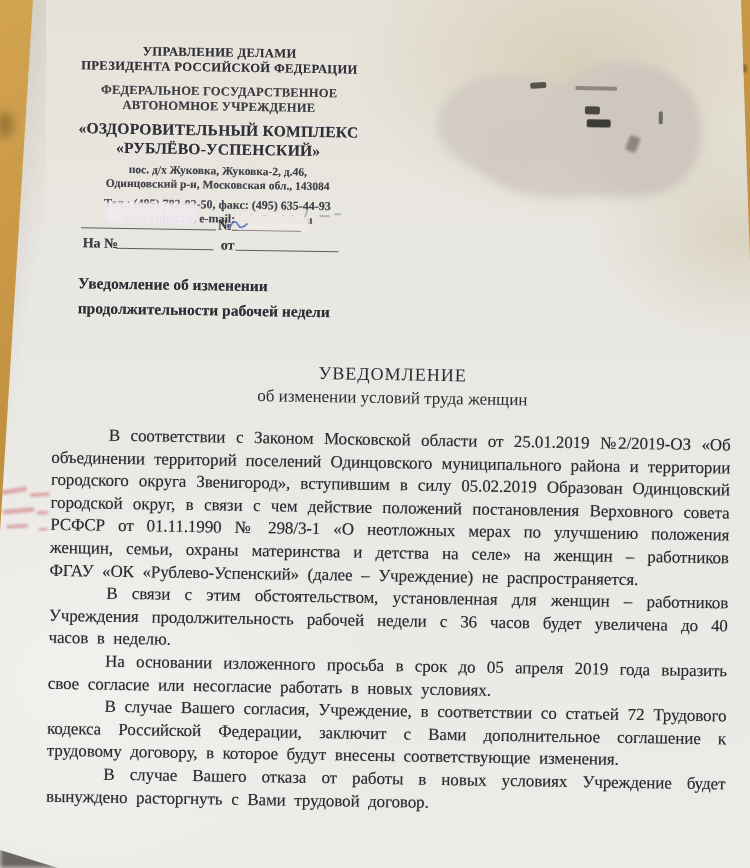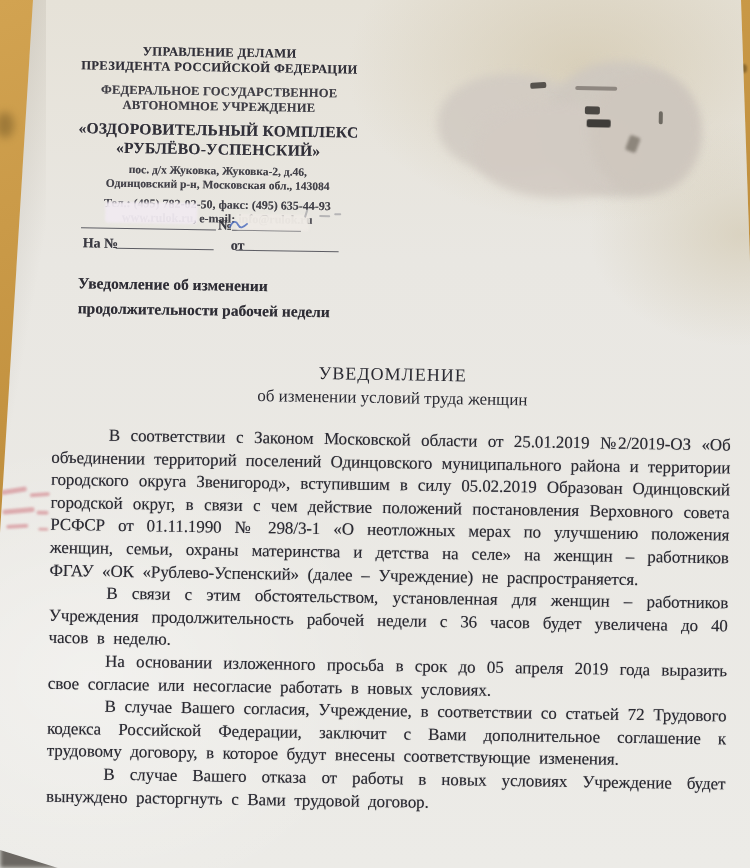--- a/index.html
+++ b/index.html
@@ -105,21 +105,21 @@
         <div class="lh-contact" style="margin-top:0;">www.rulok.ru, e-mail: info@rulok.ru</div>
       </header>
 
       <div class="refs">
         <span class="blank" style="left:78px;top:220px;width:135px;"></span>
         <span class="ref-label" style="left:215px;top:220px;">№</span>
         <span class="blank" style="left:229px;top:220px;width:69px;"></span>
 
         <span class="ref-label" style="left:80px;top:240px;">На №</span>
         <span class="blank" style="left:113px;top:240px;width:98px;"></span>
-        <span class="ref-label" style="left:228px;top:240px;text-align:right;">от</span>
+        <span class="ref-label" style="left:218px;top:240px;text-align:right;">от</span>
         <span class="blank" style="left:233px;top:240px;width:103px;"></span>
 
         <span class="whiteout wo-a"></span>
         <span class="whiteout wo-b"></span>
         <span class="pen-squiggle">
           <svg width="20" height="11" viewBox="0 0 20 11">
               <path d="M1 8 C 4 2, 7 2, 9 6 S 14 9, 18 5" fill="none" stroke="#4f6fbe" stroke-width="1.8" stroke-linecap="round" opacity=".85"></path>
             </svg>
         </span>
         <span class="faint-mark" style="left:302px;top:210px;width:2px;height:9px;transform:rotate(16deg);"></span>

